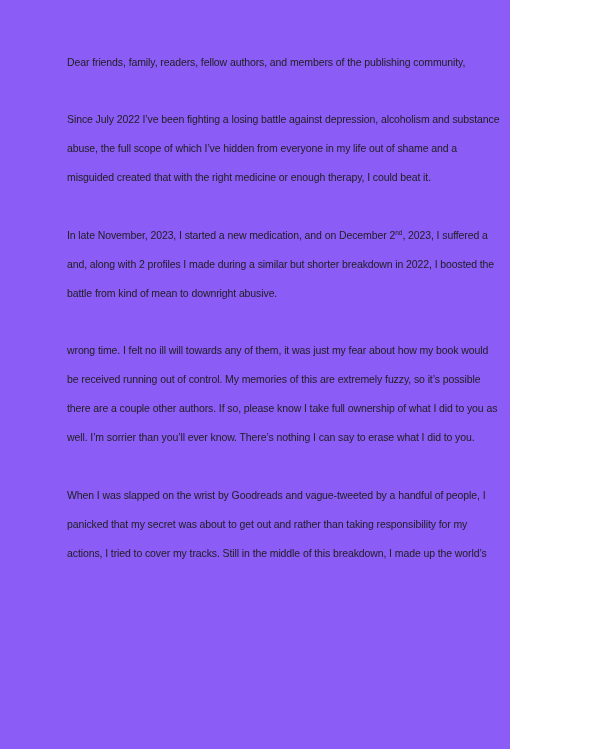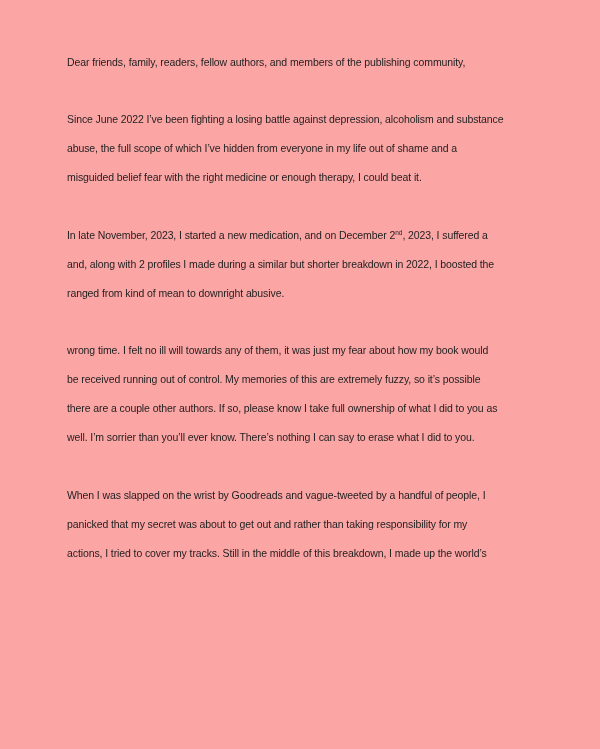--- a/index.html
+++ b/index.html
@@ -7,23 +7,23 @@
     padding: 0;
   }
   body {
     width: 600px;
     height: 749px;
     background: #ffffff;
     overflow: hidden;
   }
   .page {
     box-sizing: border-box;
-    width: 600px;
+    width: 510px;
     height: 749px;
-    background: #fca5a5;
+    background: #8b5cf6;
     padding: 47.5px 62px 0 67px;
     font-family: "Liberation Sans", "DejaVu Sans", sans-serif;
     font-size: 10.5px;
     letter-spacing: -0.1px;
     color: #1e1e1e;
     line-height: 28.9px;
   }
   .para {
     margin: 0 0 28.9px 0;
     padding: 0;
@@ -43,29 +43,29 @@
 </head>
 <body>
 
 <div class="page">
 
   <p class="para">
     <span class="line">Dear friends, family, readers, fellow authors, and members of the publishing community,</span>
   </p>
 
   <p class="para">
-    <span class="line">Since June 2022 I’ve been fighting a losing battle against depression, alcoholism and substance</span>
+    <span class="line">Since July 2022 I’ve been fighting a losing battle against depression, alcoholism and substance</span>
     <span class="line">abuse, the full scope of which I’ve hidden from everyone in my life out of shame and a</span>
-    <span class="line">misguided belief fear with the right medicine or enough therapy, I could beat it.</span>
+    <span class="line">misguided created that with the right medicine or enough therapy, I could beat it.</span>
   </p>
 
   <p class="para">
     <span class="line"><span>In late November, 2023, I started a new medication, and on December 2</span><sup>nd</sup><span>, 2023, I suffered a</span></span>
     <span class="line">and, along with 2 profiles I made during a similar but shorter breakdown in 2022, I boosted the</span>
-    <span class="line">ranged from kind of mean to downright abusive.</span>
+    <span class="line">battle from kind of mean to downright abusive.</span>
   </p>
 
   <p class="para">
     <span class="line">wrong time. I felt no ill will towards any of them, it was just my fear about how my book would</span>
     <span class="line">be received running out of control. My memories of this are extremely fuzzy, so it’s possible</span>
     <span class="line">there are a couple other authors. If so, please know I take full ownership of what I did to you as</span>
     <span class="line">well. I’m sorrier than you’ll ever know. There’s nothing I can say to erase what I did to you.</span>
   </p>
 
   <p class="para">

